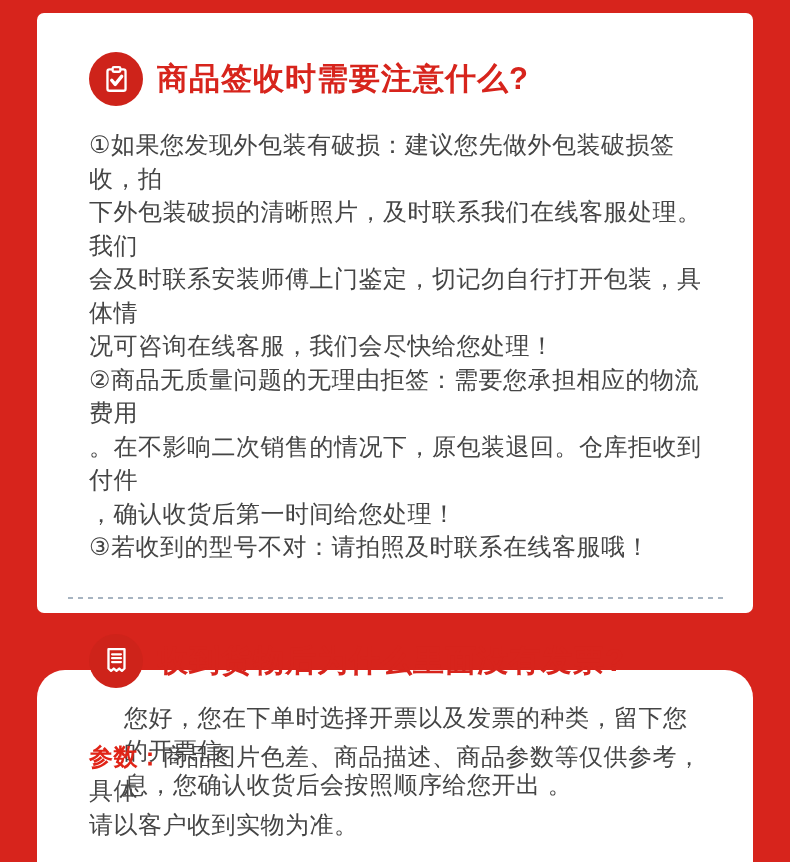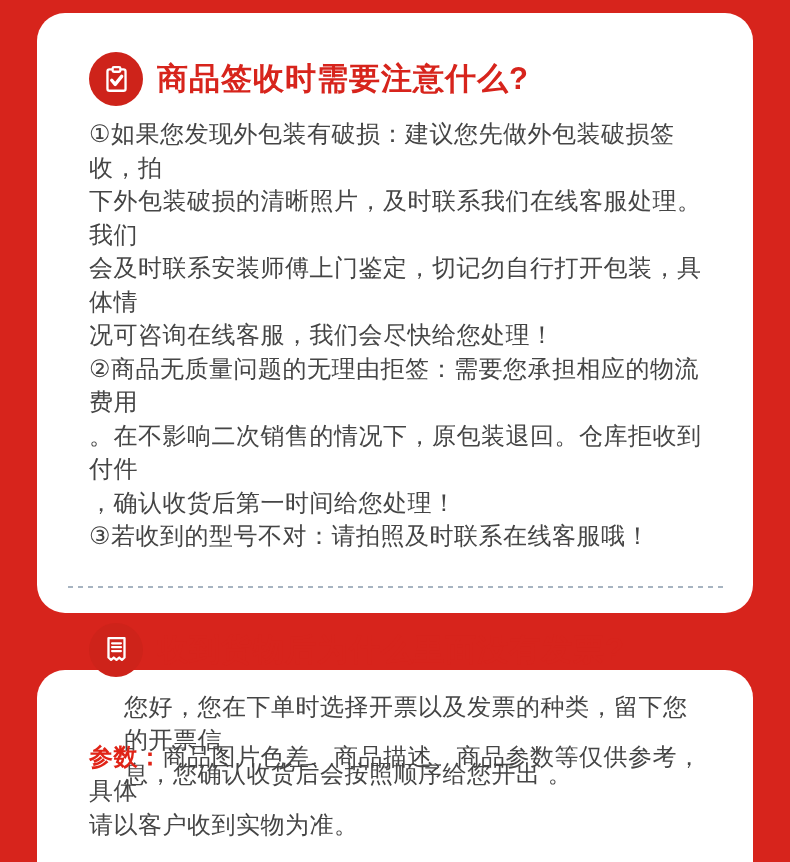--- a/index.html
+++ b/index.html
@@ -12,20 +12,21 @@
   .card {
     margin-left: 37px;
     width: 716px;
     background: #ffffff;
     border-radius: 28px;
   }
   .faq-card {
     margin-top: 13px;
     height: 600px;
     padding: 39px 46px 0 52px;
+    border-radius: 7px;
   }
   .notes-card {
     margin-top: 57px;
     height: 420px;           
     padding: 36px 46px 0 52px;
   }
   .faq-header {
     display: flex;
     align-items: center;
     gap: 14px;
@@ -41,21 +42,21 @@
   }
   .badge svg { width: 31px; height: 31px; }
   .faq-title {
     font-size: 31px;
     font-weight: bold;
     color: #d7241c;
     letter-spacing: 1px;
     white-space: nowrap;
   }
   .faq-body {
-    margin-top: 11px;
+    margin-top: 22px;
     font-size: 24px;
     line-height: 33.5px;
     color: #454545;
     white-space: pre-line;
     letter-spacing: 0.5px;
   }
   .q2-header { margin-top: 35px; }
   .q2-body   { margin-top: 13px; margin-left: 35px; }
   .dashed-divider {
     height: 2px;

